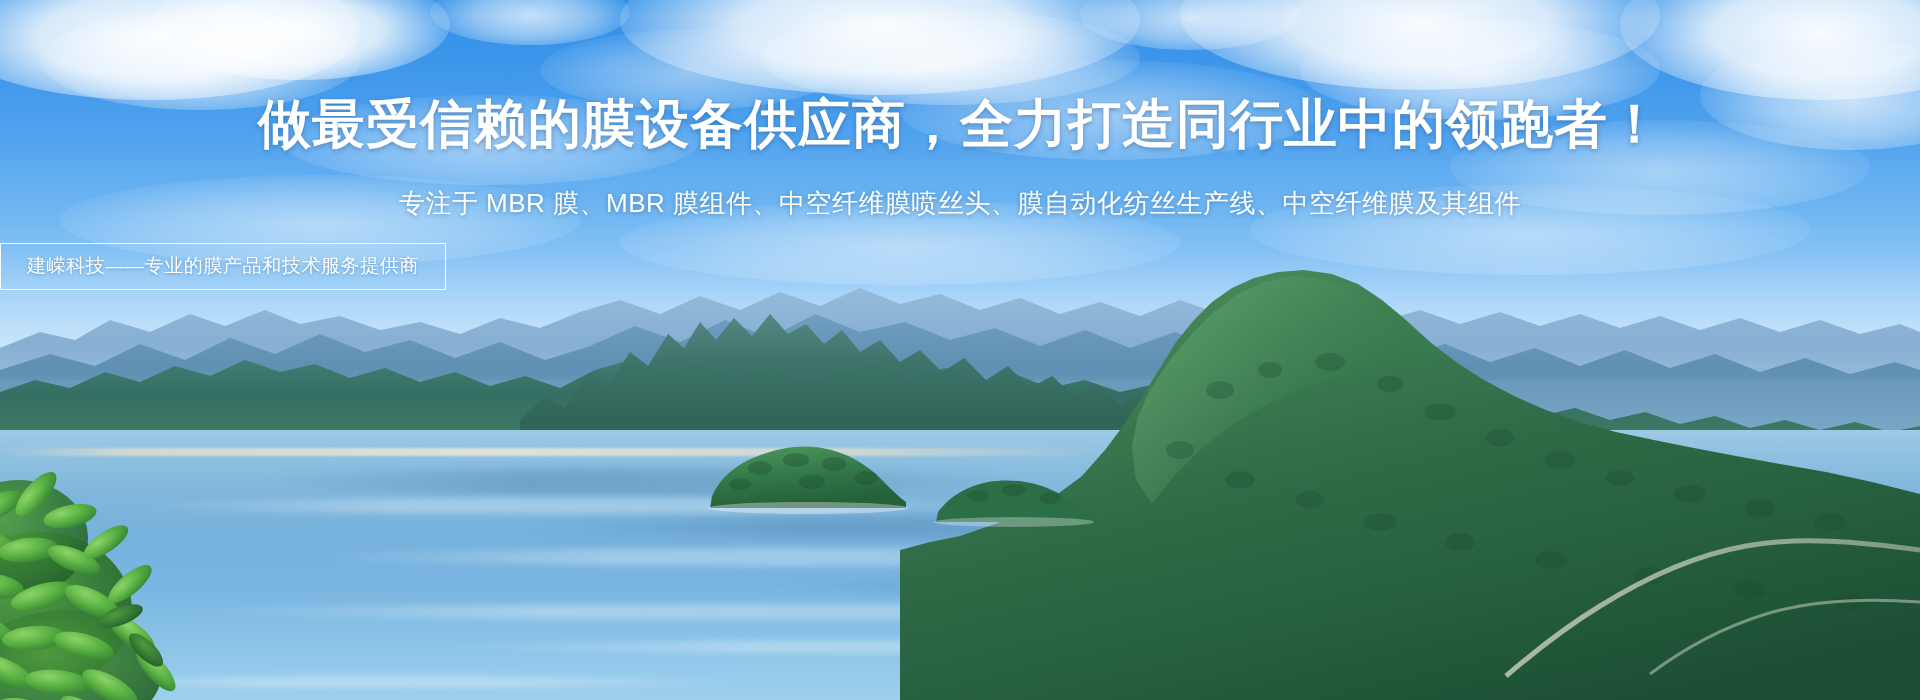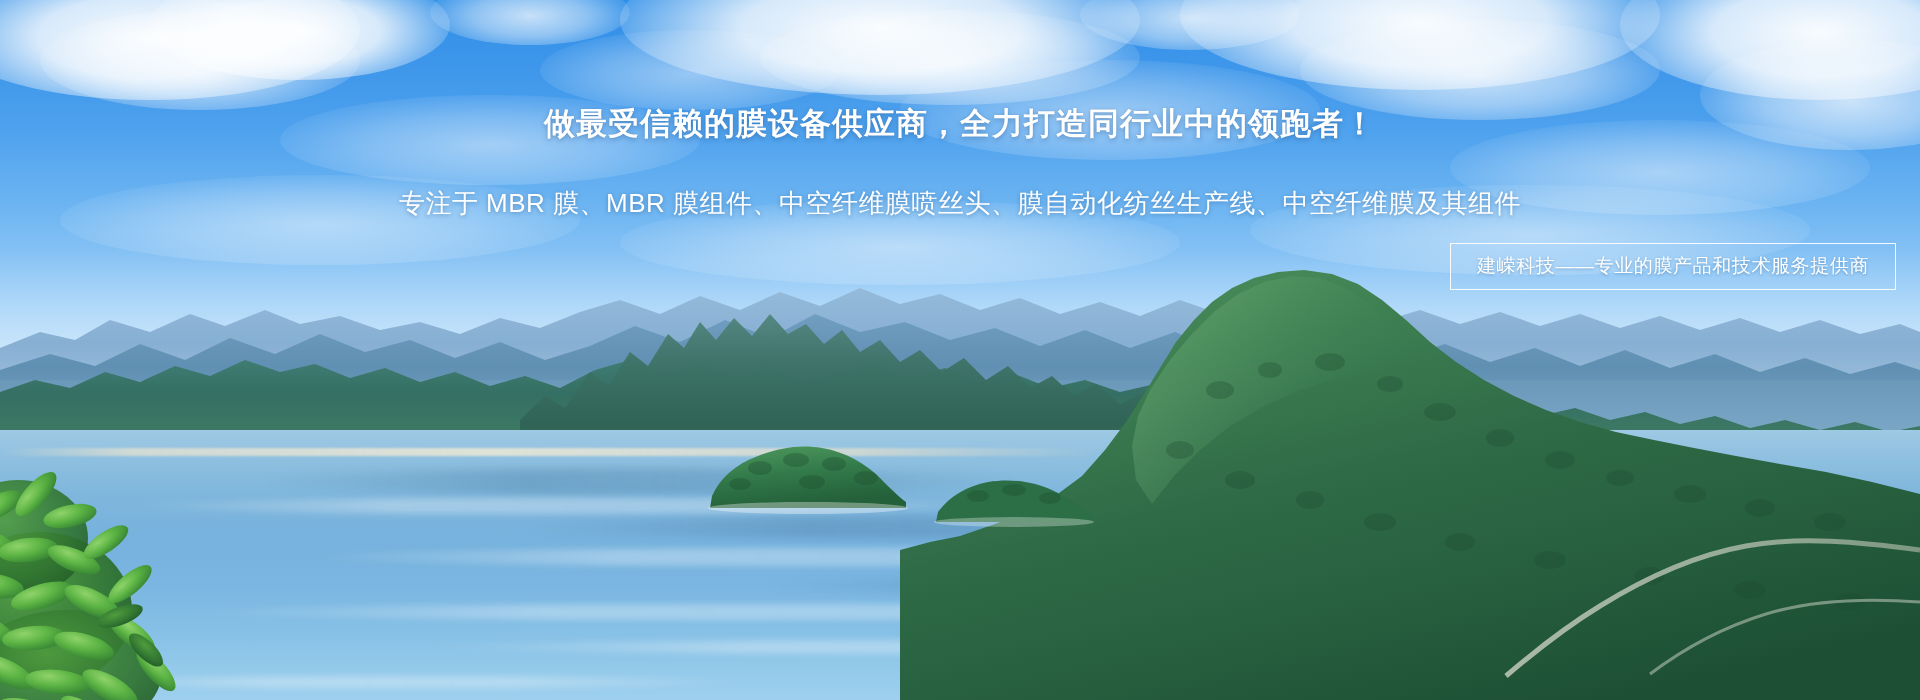--- a/index.html
+++ b/index.html
@@ -103,21 +103,21 @@
     width: 1920px;
     text-align: center;
     z-index: 40;
   }
 
   .hero-title {
     position: absolute;
     top: 96px;
     left: 0;
     width: 1920px;
-    font-size: 31px;
+    font-size: 53px;
     line-height: 56px;
     font-weight: bold;
     color: #ffffff;
     letter-spacing: 1px;
     text-shadow:
       0 0 1px rgba(40,90,150,0.45),
       0 2px 5px rgba(25,70,120,0.35);
     white-space: nowrap;
   }
 
@@ -132,21 +132,21 @@
     letter-spacing: 0.5px;
     text-shadow: 0 1px 4px rgba(30,80,130,0.45);
     white-space: nowrap;
   }
 
   .hero-badge-wrap {
     position: absolute;
     top: 243px;
     left: 0;
     width: 1896px;
-    text-align: right;
+    text-align: left;
   }
 
   .hero-badge {
     display: inline-block;
     border: 1px solid rgba(255,255,255,0.92);
     padding: 10px 26px 11px 26px;
     font-size: 19px;
     line-height: 24px;
     color: #ffffff;
     letter-spacing: 0.6px;

